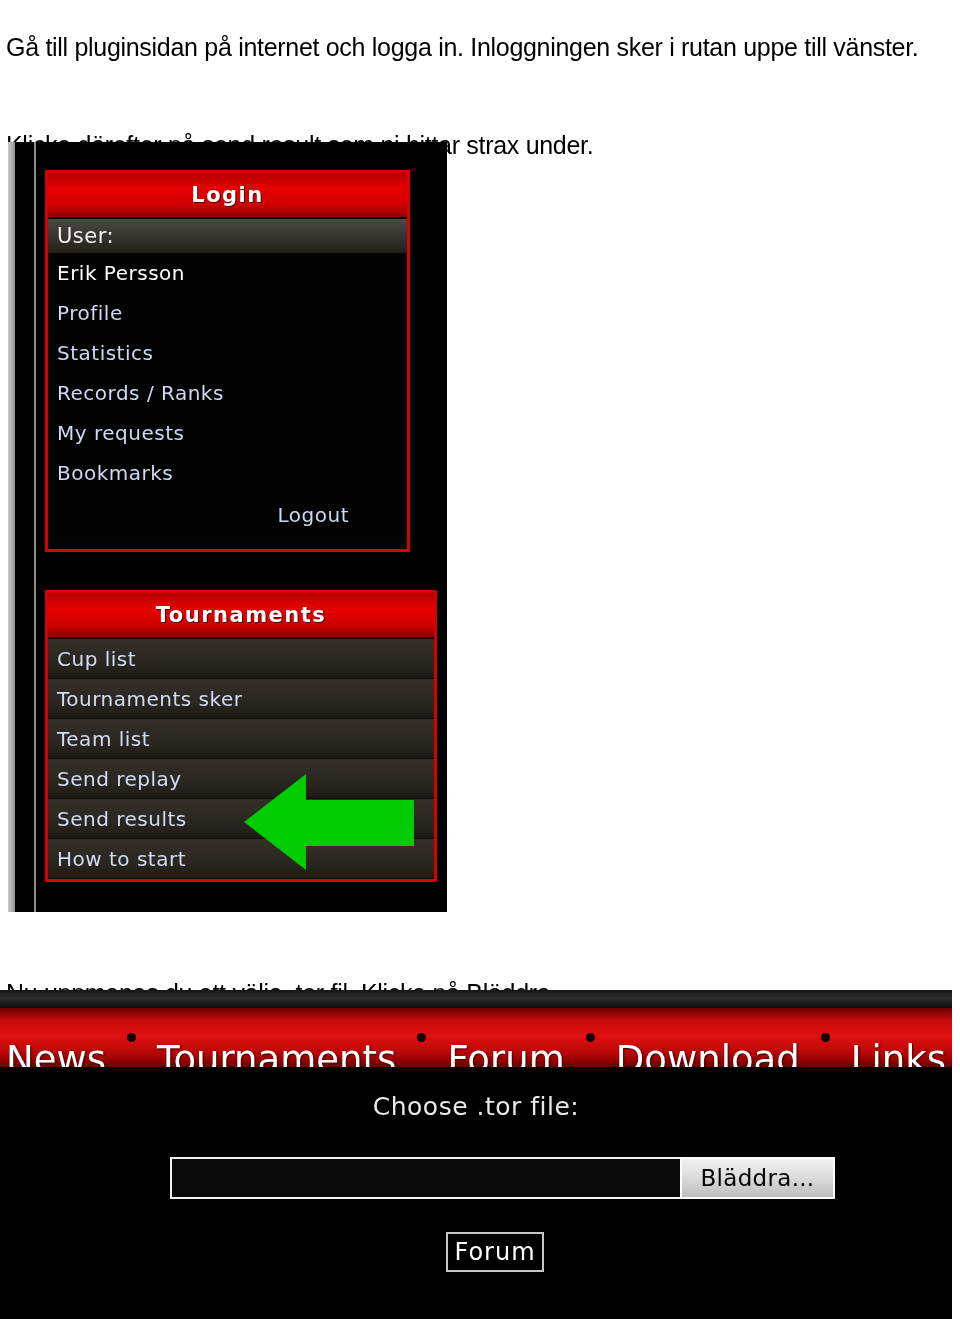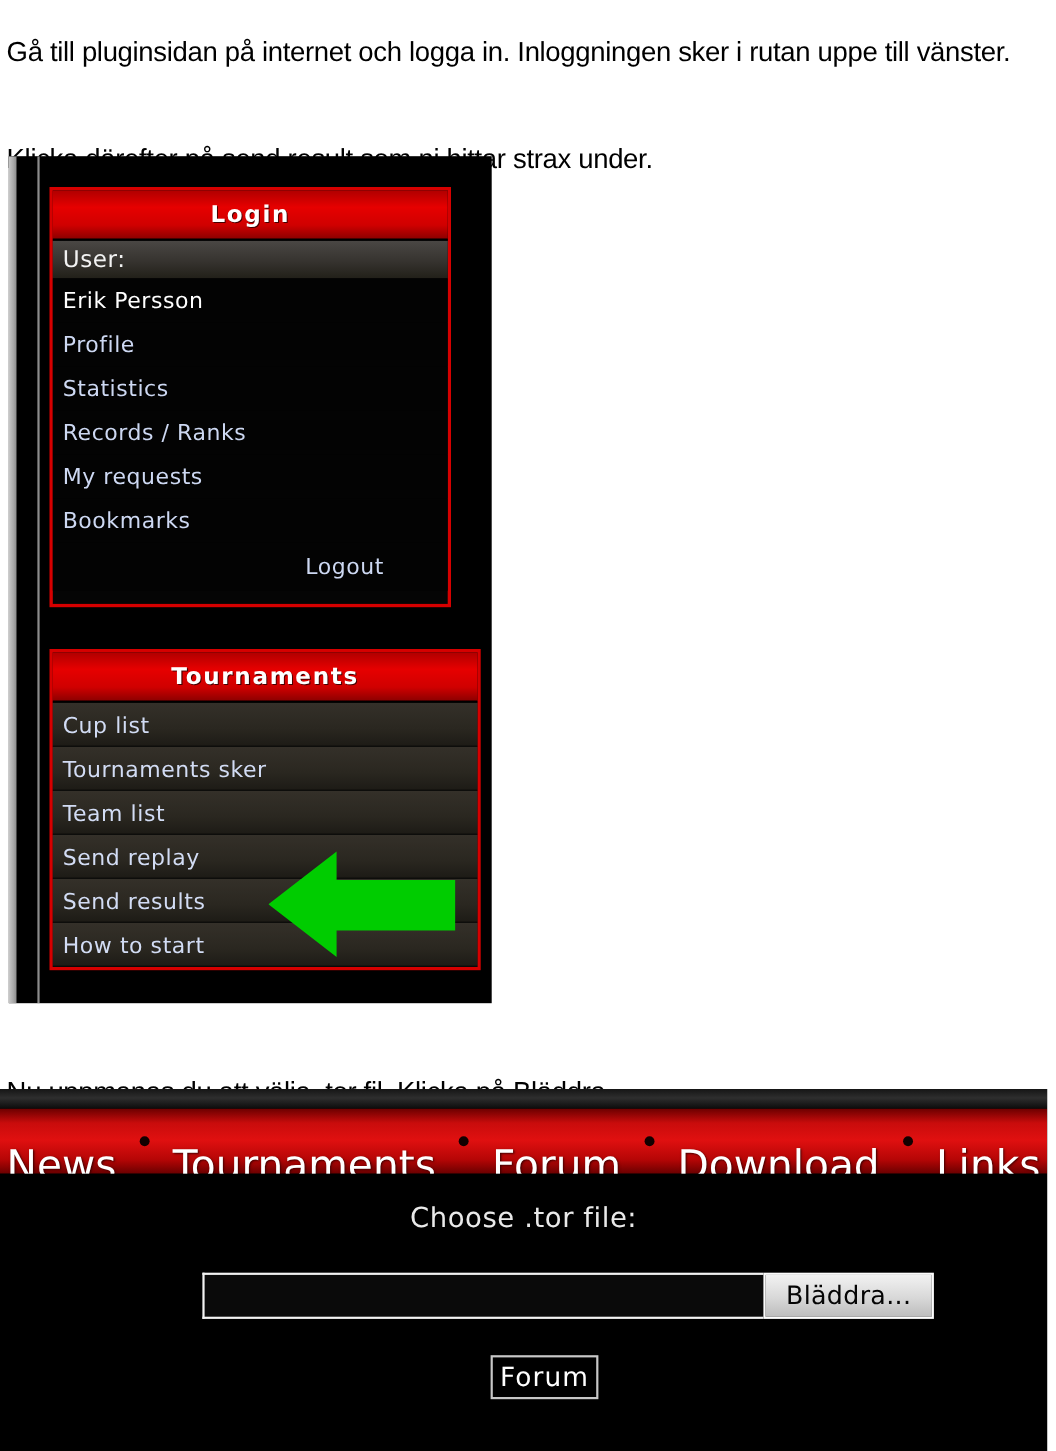--- a/index.html
+++ b/index.html
@@ -209,21 +209,21 @@
     left: 0; right: 0;
     top: 25px;
     text-align: center;
     color: #e9e9e9;
     font-family: "DejaVu Sans", sans-serif;
     font-size: 25px;
     letter-spacing: 0.5px;
   }
   #file-row {
     position: absolute;
-    left: 184px;
+    left: 170px;
     top: 90px;
     width: 665px;
     height: 42px;
     display: flex;
     align-items: stretch;
   }
   #file-input {
     flex: 1 1 auto;
     background: #0a0a0a;
     border: 2px solid #f2f2f2;

